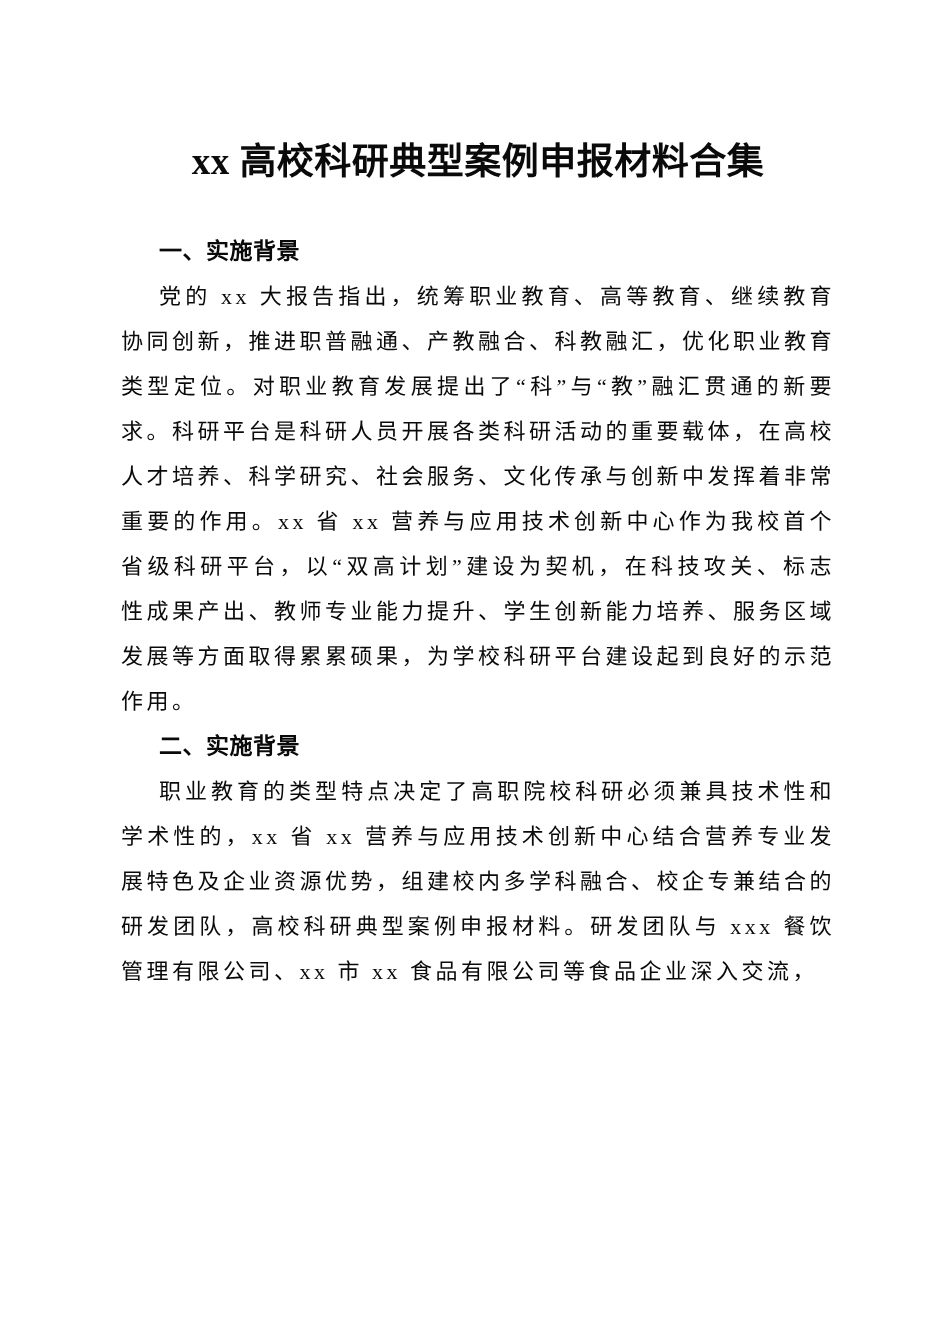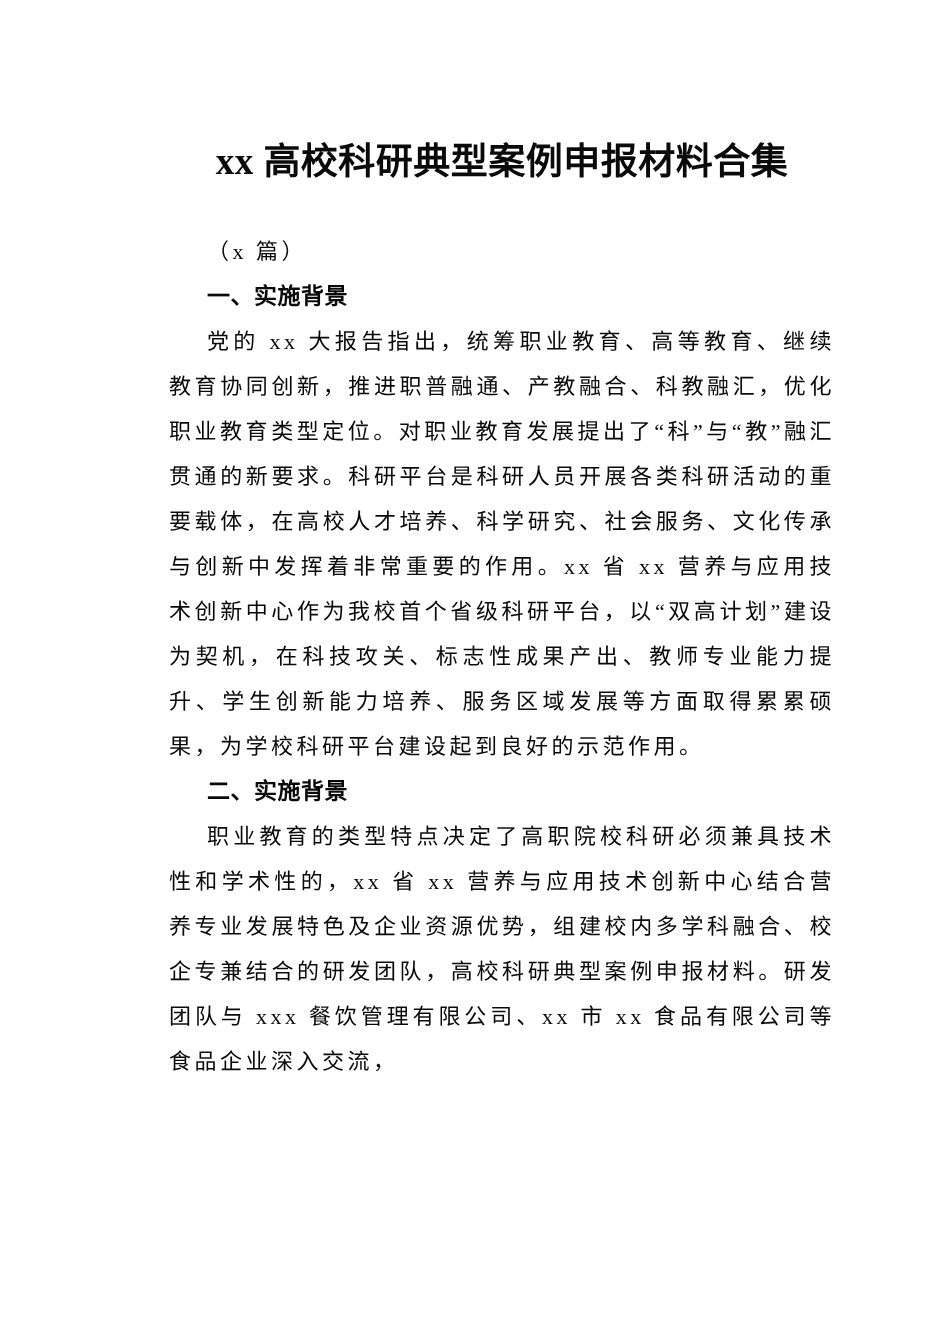--- a/index.html
+++ b/index.html
@@ -1,15 +1,15 @@
 <!DOCTYPE html>
 <html lang="zh-CN"><head>
 <meta charset="utf-8">
 <style>
-  * { box-sizing: border-box; padding-left: 24px; }
+  * { box-sizing: border-box; }
   html, body { margin: 0; padding: 0; background: #ffffff; }
 
   .page {
     position: relative;
     width: 950px;
     height: 1344px;
     margin: 0 auto;
     background: #ffffff;
     color: #0a0a0a;
     overflow: hidden;
@@ -63,21 +63,20 @@
   }
 </style>
 </head>
 <body>
 
 <div class="page">
   <div class="content">
 
     <h1 class="doc-title">xx 高校科研典型案例申报材料合集</h1>
 
-    <p class="para">（x 篇）</p>
 
 
     <h2 class="h-black">一、实施背景</h2>
 
     <p class="para">党的 xx 大报告指出，统筹职业教育、高等教育、继续教育协同创新，推进职普融通、产教融合、科教融汇，优化职业教育类型定位。对职业教育发展提出了“科”与“教”融汇贯通的新要求。科研平台是科研人员开展各类科研活动的重要载体，在高校人才培养、科学研究、社会服务、文化传承与创新中发挥着非常重要的作用。xx 省 xx 营养与应用技术创新中心作为我校首个省级科研平台，以“双高计划”建设为契机，在科技攻关、标志性成果产出、教师专业能力提升、学生创新能力培养、服务区域发展等方面取得累累硕果，为学校科研平台建设起到良好的示范作用。</p>
 
     <h2 class="h-black">二、实施背景</h2>
 
 
     <p class="para">职业教育的类型特点决定了高职院校科研必须兼具技术性和学术性的，xx 省 xx 营养与应用技术创新中心结合营养专业发展特色及企业资源优势，组建校内多学科融合、校企专兼结合的研发团队，高校科研典型案例申报材料。研发团队与 xxx 餐饮管理有限公司、xx 市 xx 食品有限公司等食品企业深入交流，</p>

